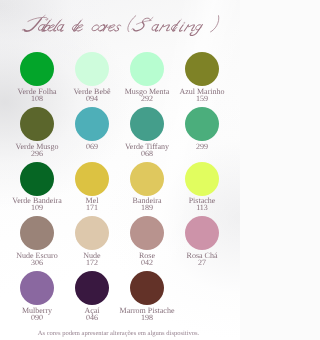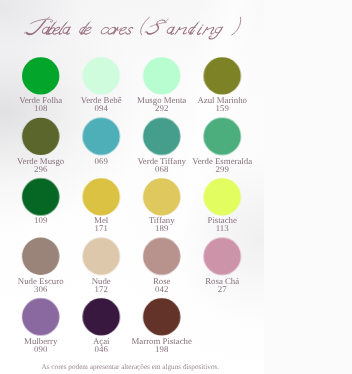--- a/index.html
+++ b/index.html
@@ -206,33 +206,33 @@
       <div class="cell" style="left: 92.3px; top: 123.8px;">
         <div class="dot" style="background: rgb(78, 175, 184);"></div>
         <div class="lbl"><span class="num">069</span></div>
       </div>
       <div class="cell" style="left: 147.3px; top: 123.8px;">
         <div class="dot" style="background: rgb(68, 158, 139);"></div>
         <div class="lbl"><span>Verde Tiffany</span><span class="num">068</span></div>
       </div>
       <div class="cell" style="left: 201.8px; top: 123.8px;">
         <div class="dot" style="background: rgb(75, 174, 124);"></div>
-        <div class="lbl"><span>Verde Esmeralda</span><span class="num">299</span></div>
+        <div class="lbl"><span class="num">299</span></div>
       </div>
       <div class="cell" style="left: 37px; top: 178.6px;">
         <div class="dot" style="background: rgb(6, 102, 36);"></div>
-        <div class="lbl"><span class="num">109</span></div>
+        <div class="lbl"><span>Verde Bandeira</span><span class="num">109</span></div>
       </div>
       <div class="cell" style="left: 92.3px; top: 178.6px;">
         <div class="dot" style="background: rgb(220, 194, 66);"></div>
         <div class="lbl"><span>Mel</span><span class="num">171</span></div>
       </div>
       <div class="cell" style="left: 147.3px; top: 178.6px;">
         <div class="dot" style="background: rgb(223, 200, 94);"></div>
-        <div class="lbl"><span>Tiffany</span><span class="num">189</span></div>
+        <div class="lbl"><span>Bandeira</span><span class="num">189</span></div>
       </div>
       <div class="cell" style="left: 201.8px; top: 178.6px;">
         <div class="dot" style="background: rgb(225, 253, 95);"></div>
         <div class="lbl"><span>Pistache</span><span class="num">113</span></div>
       </div>
       <div class="cell" style="left: 37px; top: 233.4px;">
         <div class="dot" style="background: rgb(154, 131, 120);"></div>
         <div class="lbl"><span>Nude Escuro</span><span class="num">306</span></div>
       </div>
       <div class="cell" style="left: 92.3px; top: 233.4px;">

